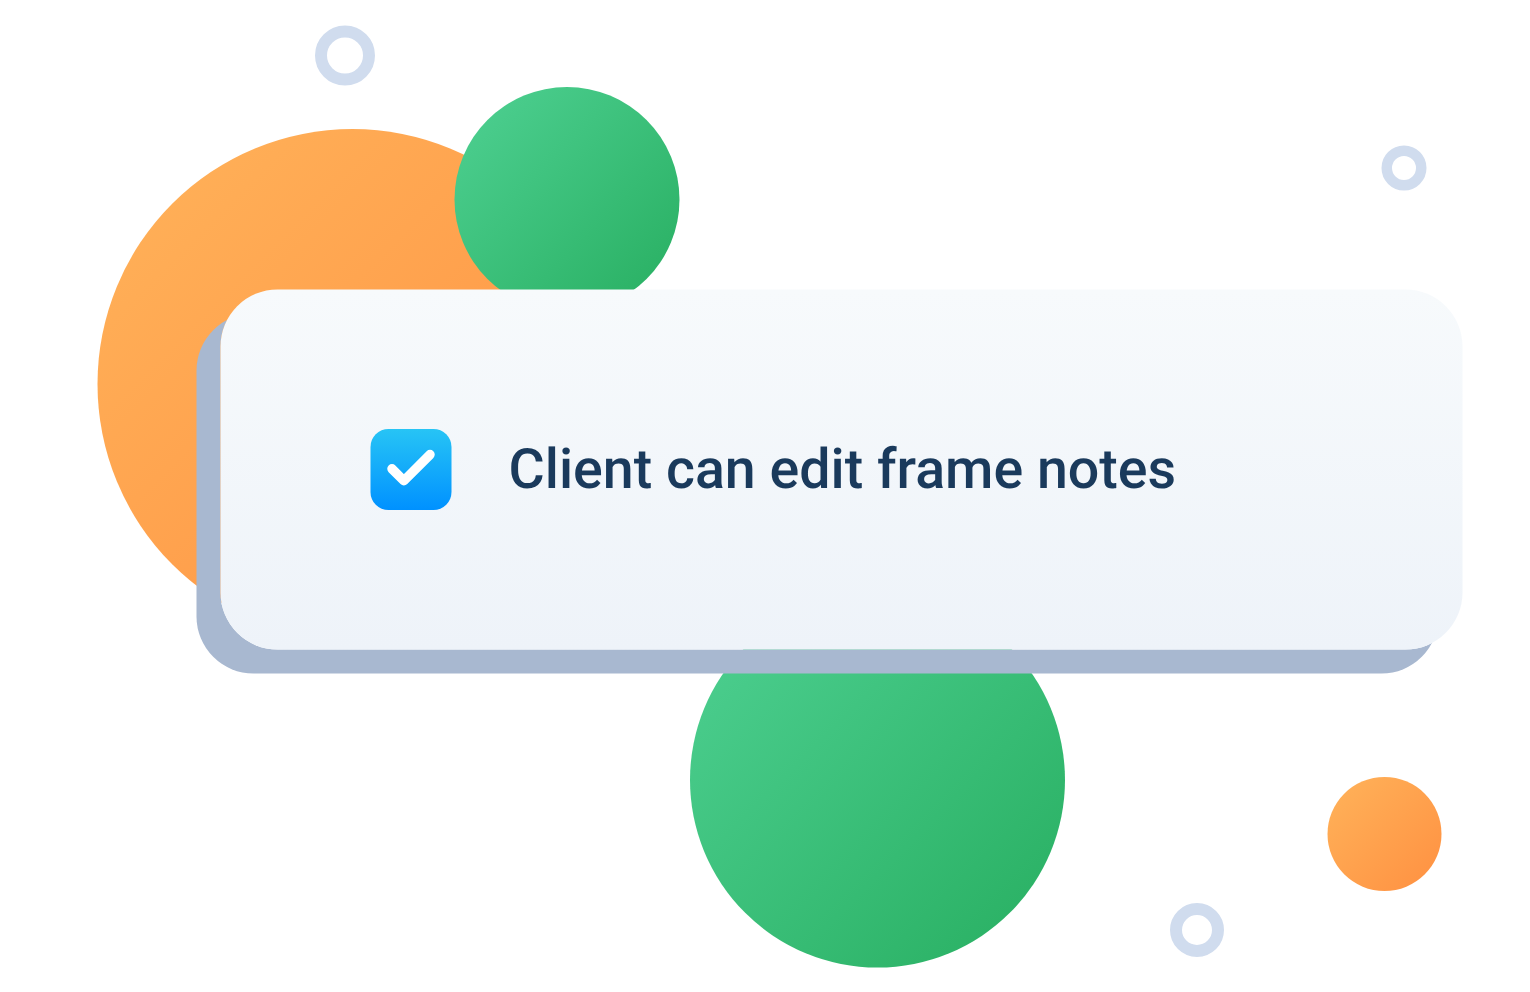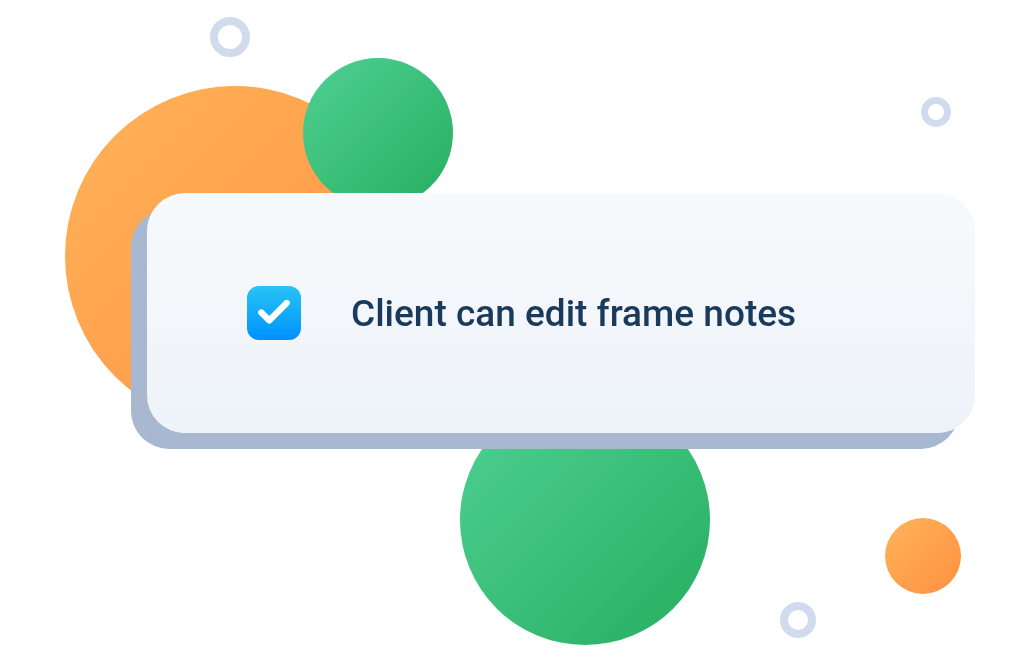--- a/index.html
+++ b/index.html
@@ -86,21 +86,21 @@
       top: 193px;
       left: 147px;
       width: 828px;
       height: 240px;
       background: linear-gradient(180deg, #f7fafc 0%, #eef3f9 100%);
       border-radius: 38px;
       box-shadow: -16px 16px 0px 0px #a8b8d0;
       display: flex;
       align-items: center;
       padding-left: 100px;
-      gap: 50px;
+      gap: 38px;
     }
     
     .checkbox {
       width: 54px;
       height: 54px;
       border-radius: 12px;
       background: linear-gradient(180deg, #27c4f5 0%, #0091ff 100%);
       display: flex;
       align-items: center;
       justify-content: center;

